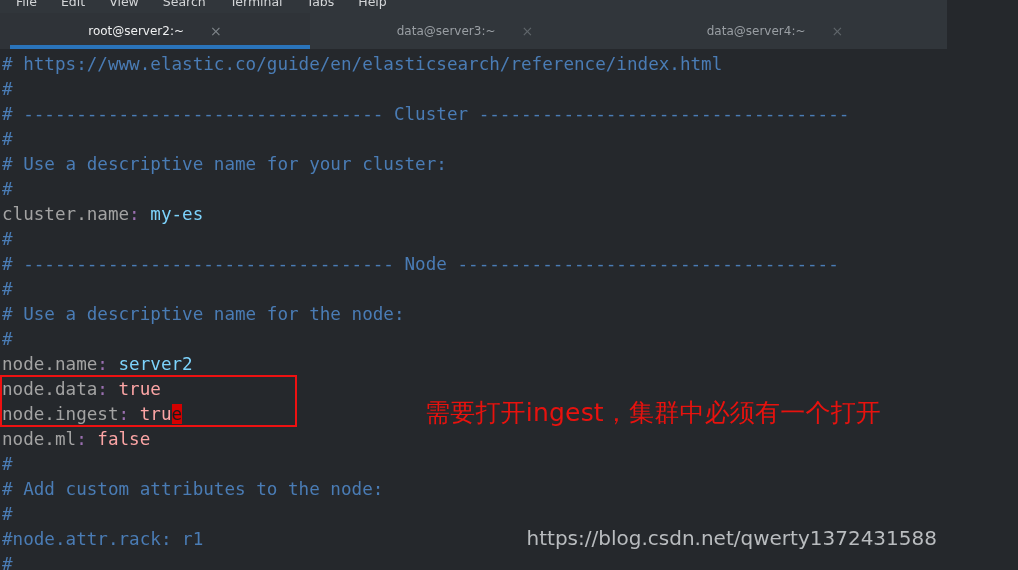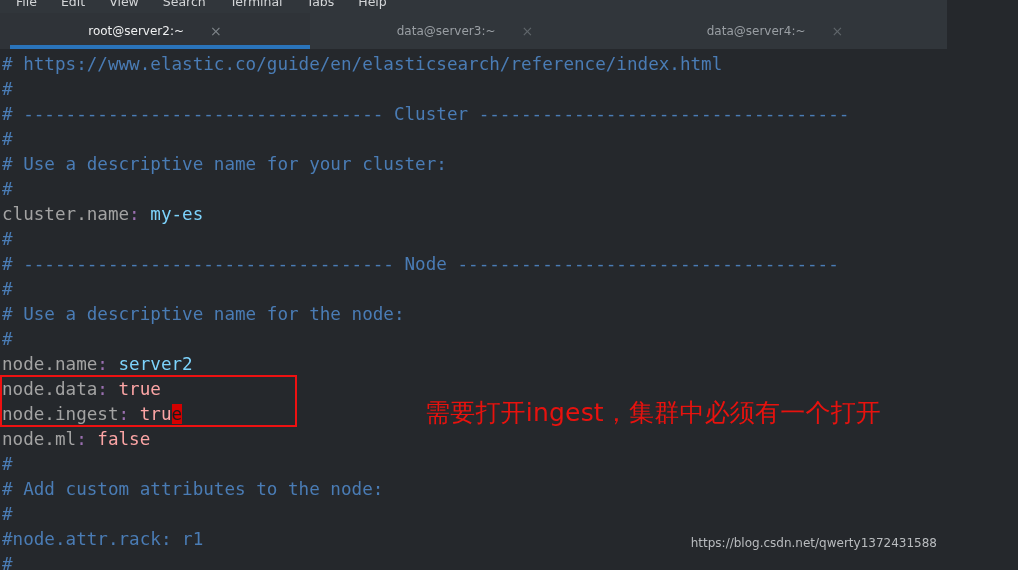--- a/index.html
+++ b/index.html
@@ -143,21 +143,21 @@
     color: #e8120e;
     white-space: nowrap;
     letter-spacing: 0.2px;
     margin-left: 44px;
   }
   .watermark {
     position: absolute;
     right: 10px;
     bottom: 20px;
     font-family: "DejaVu Sans", sans-serif;
-    font-size: 12px;
+    font-size: 20px;
     color: #b9bcbf;
     white-space: nowrap;
   }
 </style>
 </head>
 <body>
 
 <div id="app">
 
   <div class="menubar" id="menubar">

